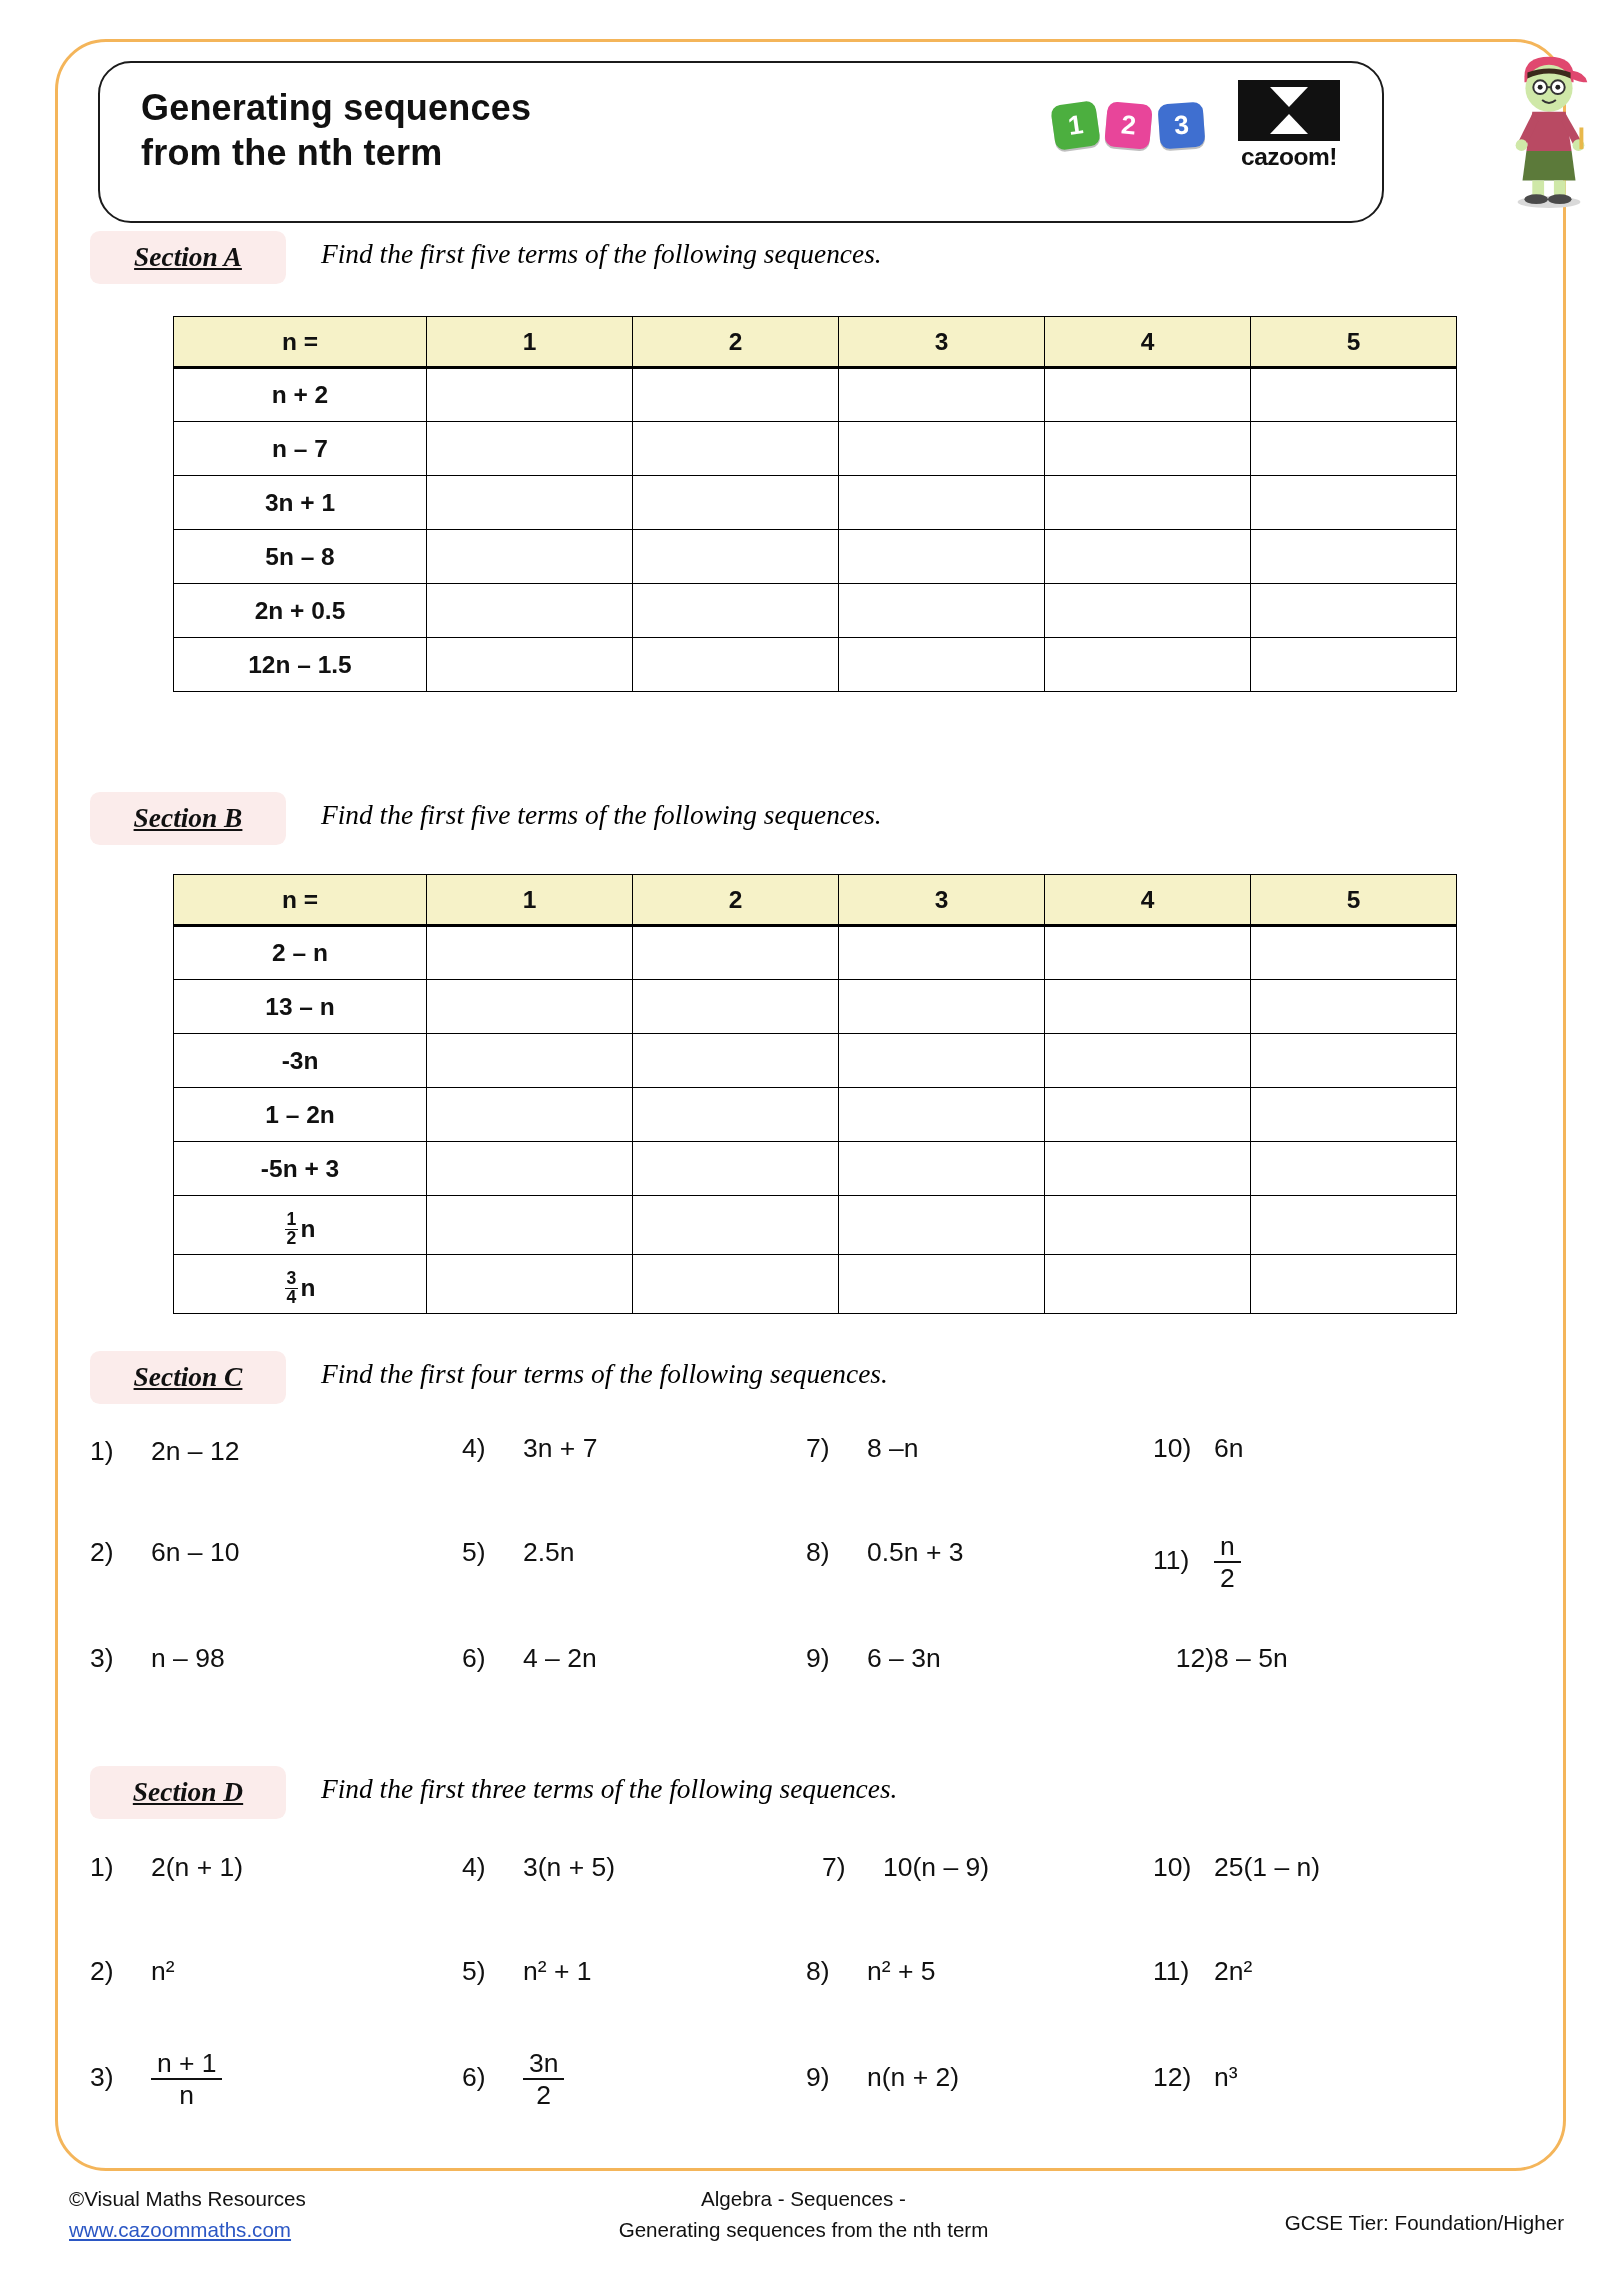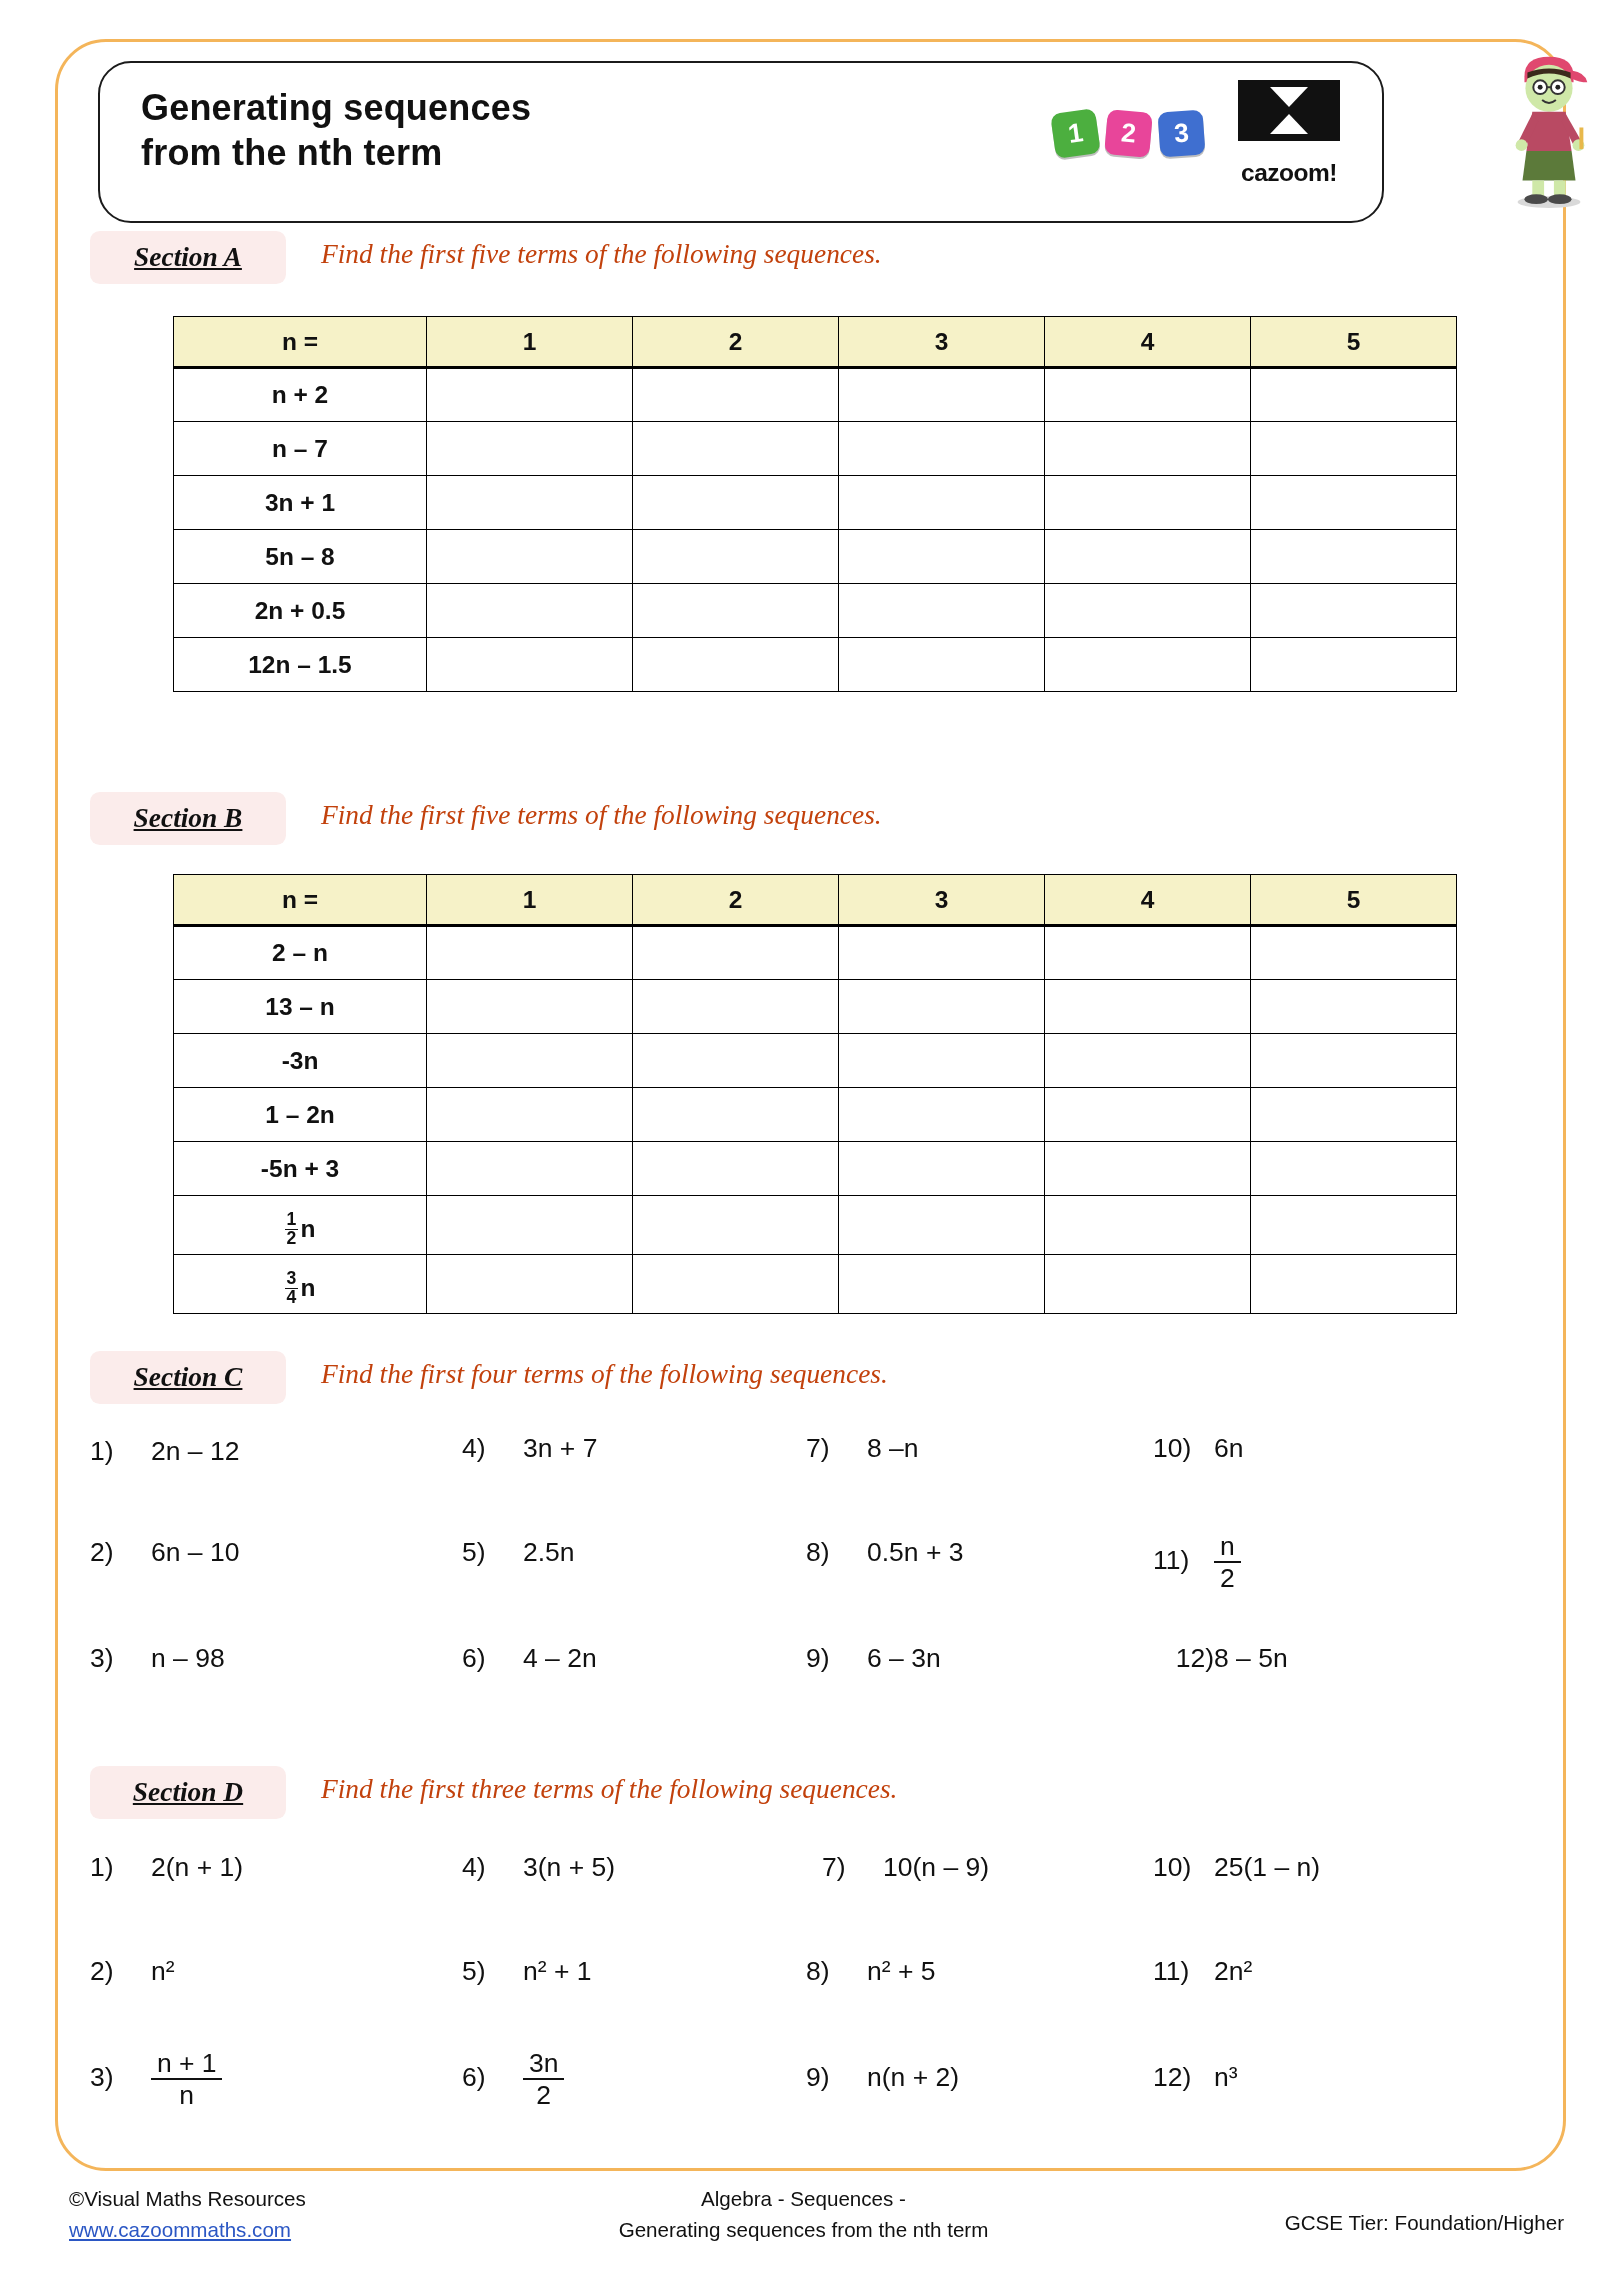--- a/index.html
+++ b/index.html
@@ -82,21 +82,21 @@
     content:"";
     position:absolute; left:50%; bottom:6.9px;
     transform: translateX(-50%);
     width:0; height:0;
     border-left: 19.6px solid transparent;
     border-right: 19.6px solid transparent;
     border-bottom: 20.6px solid #fff;
   }
   .cazoom-word {
     font-size: 24.5px; font-weight: bold; color:#111;
-    margin-top: 18px; letter-spacing:-0.5px;
+    margin-top: 2px; letter-spacing:-0.5px;
   }
 
   
   .mascot { position:absolute; right: 17.6px; top: 43px; width: 108px; height: 167px; }
 
   
   .section-row { position:absolute; left: 90px; width: 1323px; height: 53px; }
   .section-pill {
     position:absolute; left:0; top:0;
     width: 196px; height: 53px;
@@ -107,21 +107,21 @@
     font-weight: bold;
     font-size: 27.4px;
     color: #111;
     display:flex; align-items:center; justify-content:center;text-decoration:underline;
   }
   .section-instr {
     position:absolute; left: 231px; top: 7.8px;
     font-family: "Liberation Serif", serif;
     font-style: italic;
     font-size: 27.4px;
-    color: #c2410c;
+    color: #000000;
   }
 
   
   table.seq {
     position: absolute;
     border-collapse: collapse;
     table-layout: fixed;
   }
   table.seq td {
     border: 1.5px solid #000;

